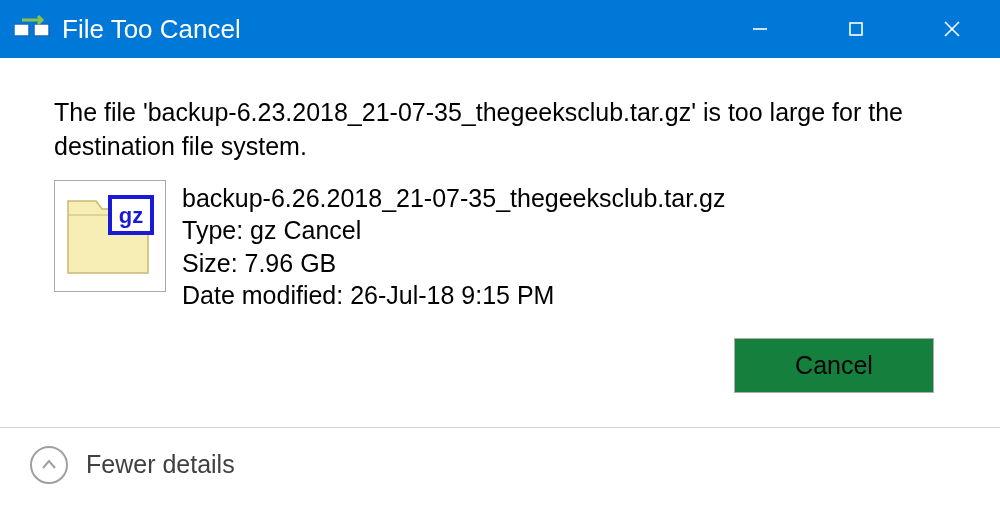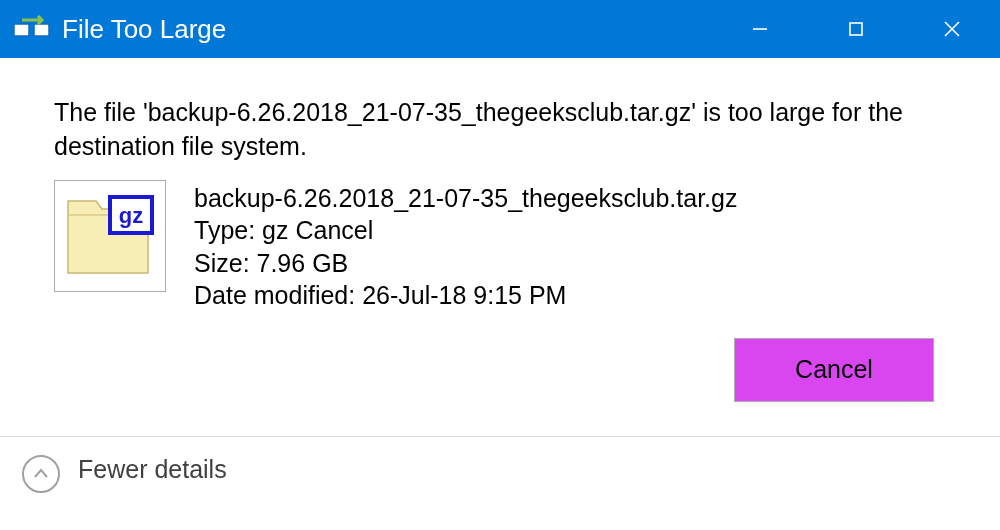--- a/index.html
+++ b/index.html
@@ -43,21 +43,21 @@
     }
     .message {
       font-size: 25px;
       color: #000;
       line-height: 1.35;
       margin-bottom: 16px;
     }
     .file-row {
       display: flex;
       align-items: flex-start;
-      gap: 28px;
+      gap: 16px;
     }
     .file-icon {
       width: 112px;
       height: 112px;
       border: 1px solid #aaa;
       background: #fff;
       display: flex;
       align-items: center;
       justify-content: center;
       flex-shrink: 0;
@@ -67,38 +67,39 @@
       font-size: 25px;
       line-height: 1.3;
     }
     .buttons {
       margin-top: 26px;
       display: flex;
       justify-content: flex-end;
       padding-right: 12px;
     }
     .btn {
-      background: #d946ef;
+      background: #15803d;
       border: 1px solid #adadad;
       width: 200px;
-      height: 64px;
+      height: 55px;
       font-size: 25px;
       font-family: inherit;
       cursor: pointer;
     }
     .divider {
       margin-top: 34px;
       border-top: 1px solid #d8d8d8;
     }
     .details-toggle {
       display: flex;
-      align-items: flex-start;
+      align-items: center;
       gap: 18px;
       padding: 18px 22px;
       cursor: pointer;
+      margin-left: 8px;
     }
     .chevron-circle {
       width: 38px;
       height: 38px;
       border: 2px solid #a0a0a0;
       border-radius: 50%;
       display: flex;
       align-items: center;
       justify-content: center;
     }
@@ -112,21 +113,21 @@
 
 <div class="titlebar">
   <div class="title-icon">
     <svg width="36" height="30" viewBox="0 0 36 30">
       <rect x="0" y="10" width="15" height="12" fill="#fff" stroke="#1565c0" stroke-width="1.5"></rect>
       <rect x="20" y="10" width="15" height="12" fill="#fff" stroke="#1565c0" stroke-width="1.5"></rect>
       <path d="M8 6 L28 6" stroke="#8bc34a" stroke-width="3" fill="none"></path>
       <path d="M24 2 L28 6 L24 10" stroke="#8bc34a" stroke-width="3" fill="none"></path>
     </svg>
   </div>
-  <div class="title-text">File Too Large</div>
+  <div class="title-text">File Too Cancel</div>
   <div class="caption-btns">
     <div class="caption-btn">
       <svg width="18" height="18" viewBox="0 0 18 18">
           <line x1="2" y1="9" x2="16" y2="9" stroke="#fff" stroke-width="1.6"></line>
         </svg>
     </div>
     <div class="caption-btn">
       <svg width="18" height="18" viewBox="0 0 18 18">
           <rect x="3" y="3" width="12" height="12" fill="none" stroke="#fff" stroke-width="1.6"></rect>
         </svg>
@@ -134,21 +135,21 @@
     <div class="caption-btn">
       <svg width="20" height="20" viewBox="0 0 20 20">
           <line x1="3" y1="3" x2="17" y2="17" stroke="#fff" stroke-width="1.6"></line>
           <line x1="17" y1="3" x2="3" y2="17" stroke="#fff" stroke-width="1.6"></line>
         </svg>
     </div>
   </div>
 </div>
 
 <div class="content">
-  <div class="message">The file 'backup-6.26.2018_21-07-35_thegeeksclub.tar.gz' is too large for the destination file system.</div>
+  <div class="message">The file 'backup-6.23.2018_21-07-35_thegeeksclub.tar.gz' is too large for the destination file system.</div>
 
   <div class="file-row">
     <div class="file-icon">
       <svg width="96" height="90" viewBox="0 0 96 90">
         <path d="M6 24 L6 82 L86 82 L86 18 L40 18 L34 10 L6 10 Z" fill="#f7eeb6" stroke="#c9b870" stroke-width="1.5"></path>
         <path d="M6 24 L86 24" stroke="#c9b870" stroke-width="1"></path>
         <rect x="48" y="6" width="42" height="36" fill="#fff" stroke="#1a1ad6" stroke-width="4"></rect>
         <text x="69" y="32" text-anchor="middle" font-size="22" font-family="Segoe UI, sans-serif" font-weight="700" fill="#1a1ad6">gz</text>
       </svg>
     </div>

